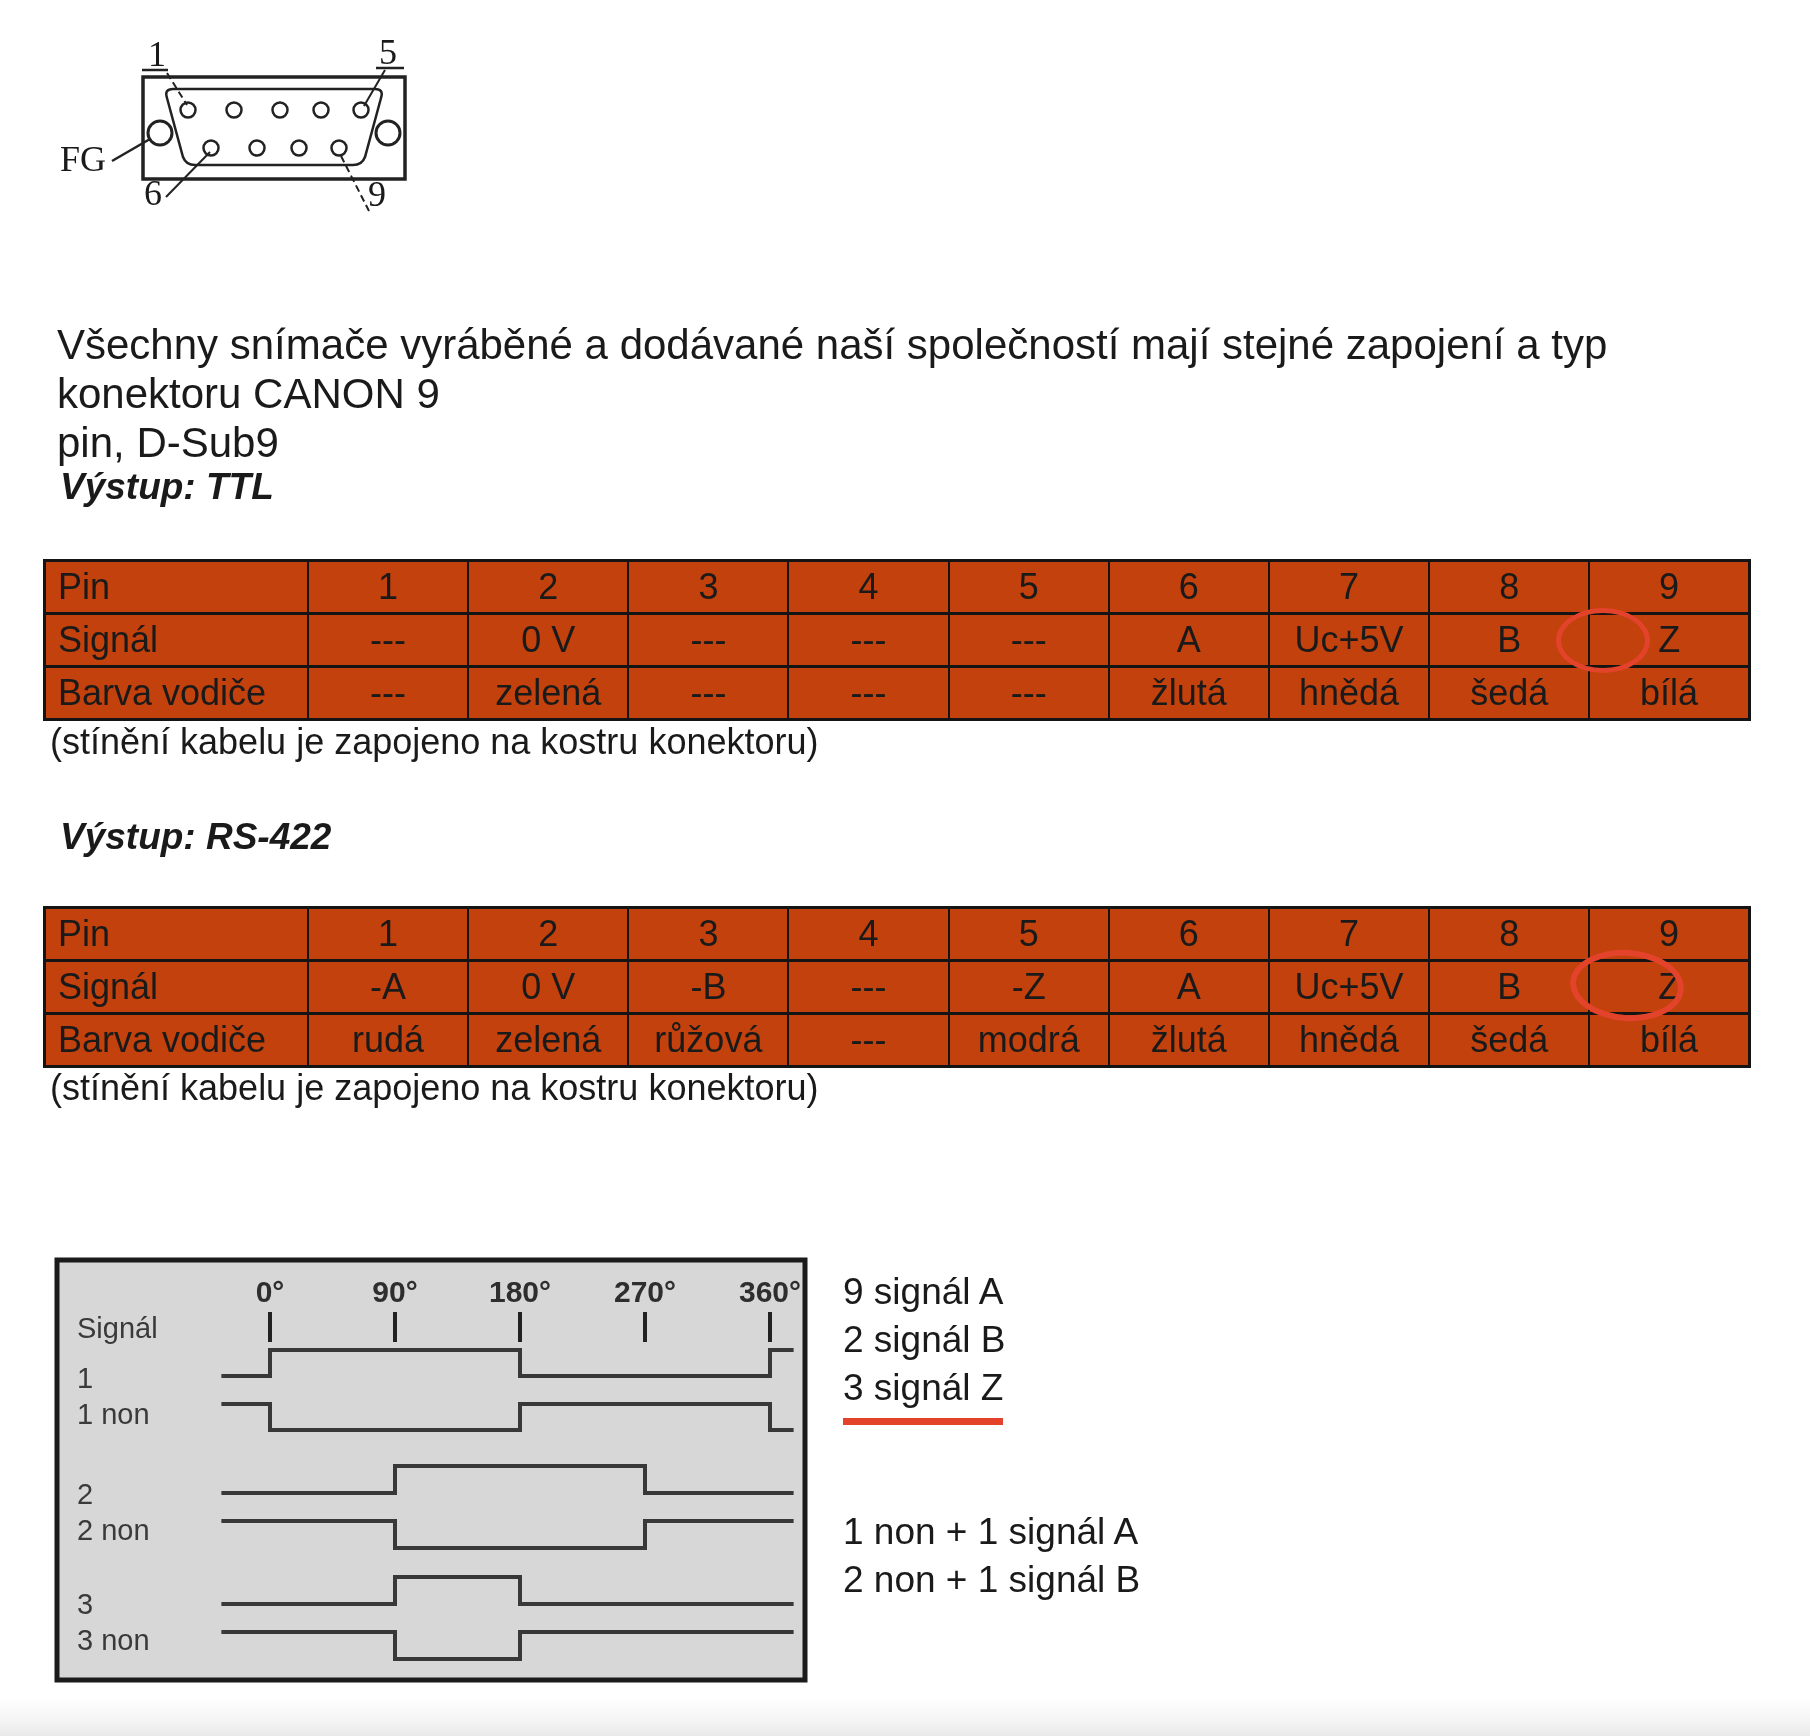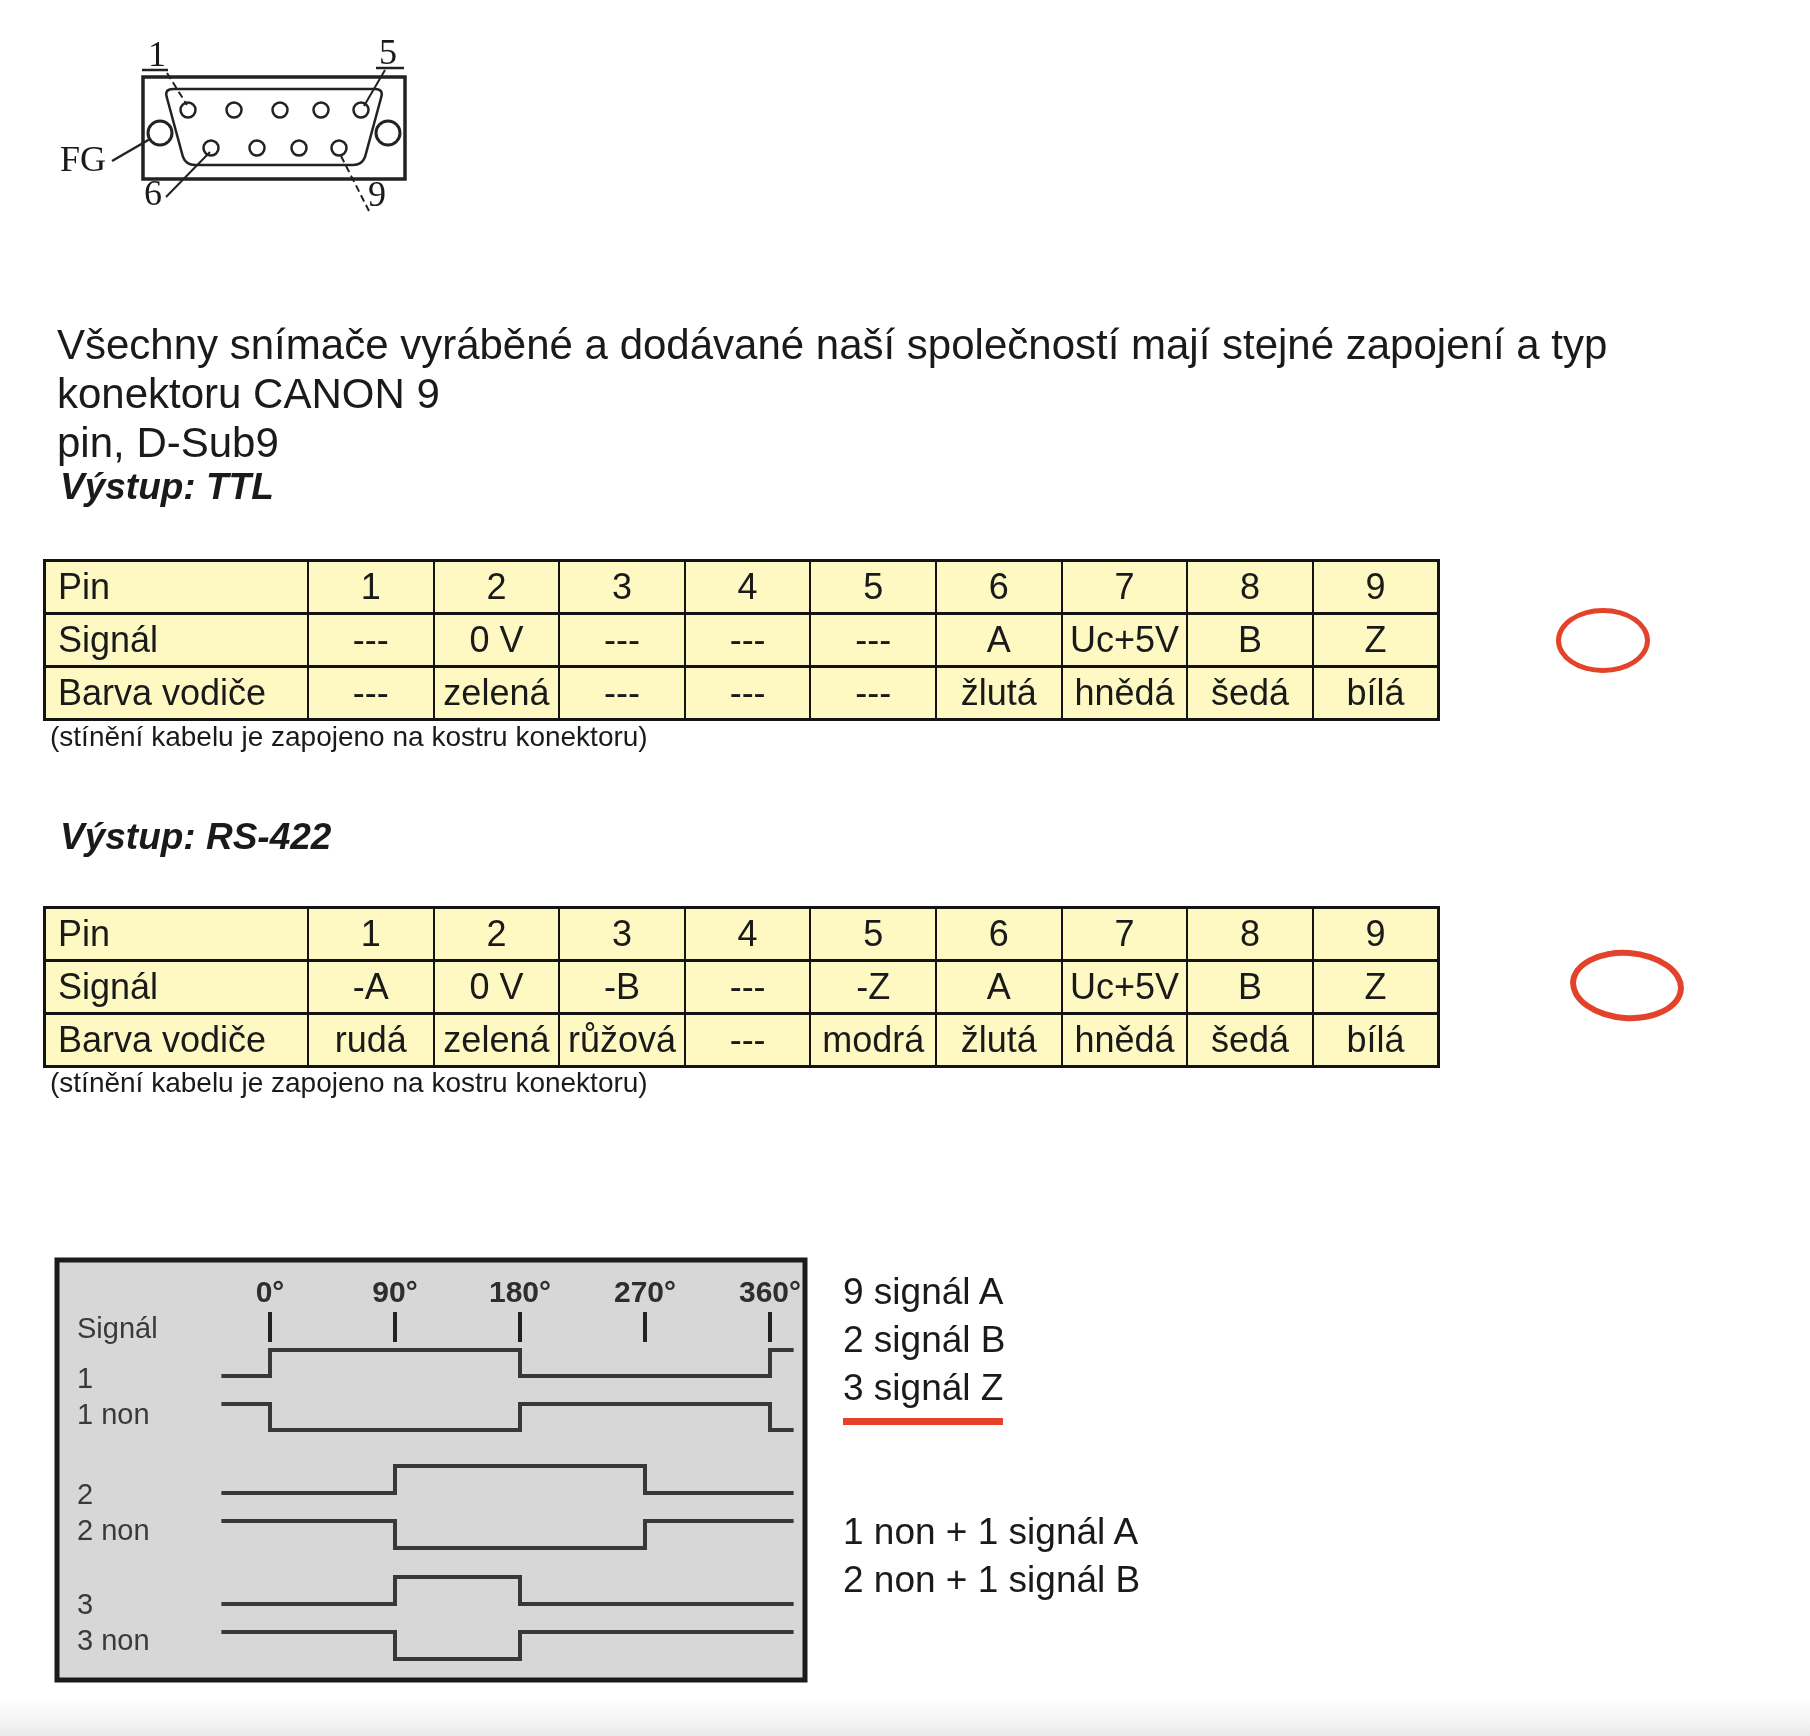--- a/index.html
+++ b/index.html
@@ -13,29 +13,29 @@
 
   
   #intro{ left:57px; top:320px; width:1720px; font-size:42px; line-height:49px; white-space:pre-line; }
 
   
   .sec-heading{ font-size:37px; font-weight:bold; font-style:italic; }
   #heading-ttl{ left:60px; top:466px; }
   #heading-rs{ left:60px; top:816px; }
 
   
-  table.pintable{ border-collapse:collapse; table-layout:fixed; width:1397px; background:#fef9c3; }
+  table.pintable{ border-collapse:collapse; table-layout:fixed; width:1708px; background:#c2410c; }
   table.pintable{ border:3px solid #141414; }
   table.pintable td{ border:2px solid #141414; height:50px; font-size:36px; text-align:center; padding:0; overflow:hidden; }
   table.pintable tr{ border-top:3px solid #141414; border-bottom:3px solid #141414; }
   table.pintable td.rowlabel{ text-align:left; padding-left:12px; width:249px; }
   #table-ttl{ left:43px; top:559px; }
   #table-rs{ left:43px; top:906px; }
 
-  .shield-note{ left:50px; font-size:28px;text-align:center; }
+  .shield-note{ left:50px; font-size:36px;text-align:center; }
   #note-ttl{ top:721px; }
   #note-rs{ top:1067px; }
 
   
   .pen-ellipse{ border-radius:50%; pointer-events:none; }
   #z-circle-ttl{ left:1556px; top:608px; width:84px; height:55px; border:5px solid var(--red); }
   #z-circle-rs{ left:1570px; top:950px; width:102px; height:59px; border:6px solid var(--red); transform:rotate(4deg); }
 
   
   #diagram-svg{ left:50px; top:1255px; }

